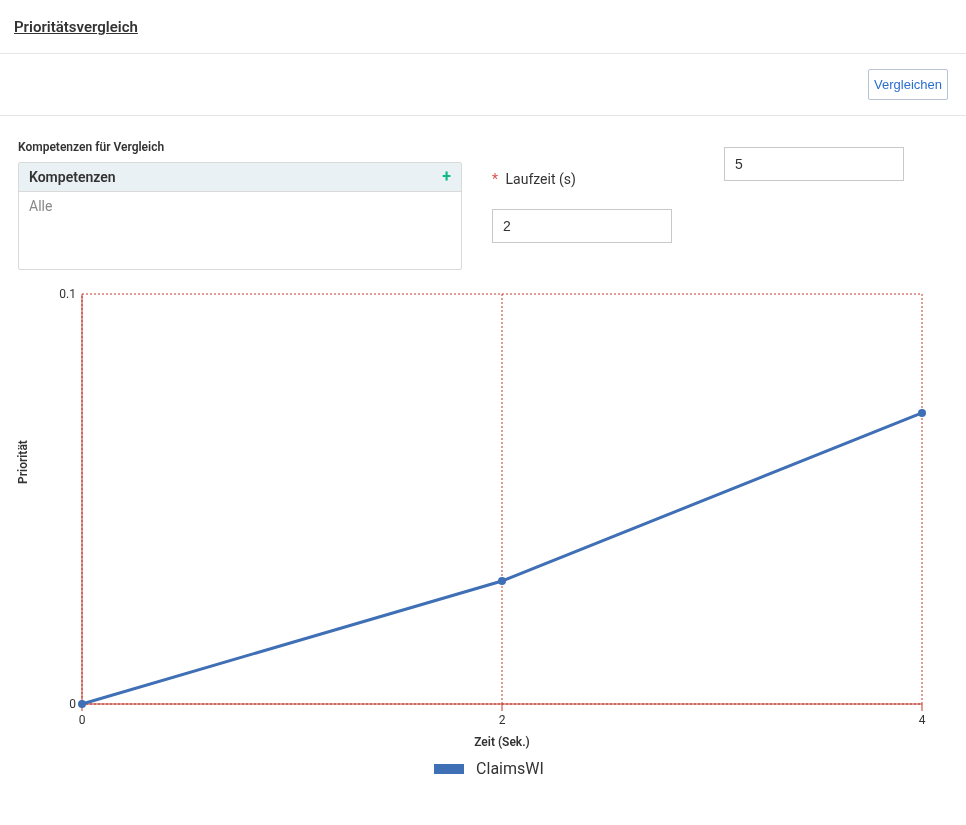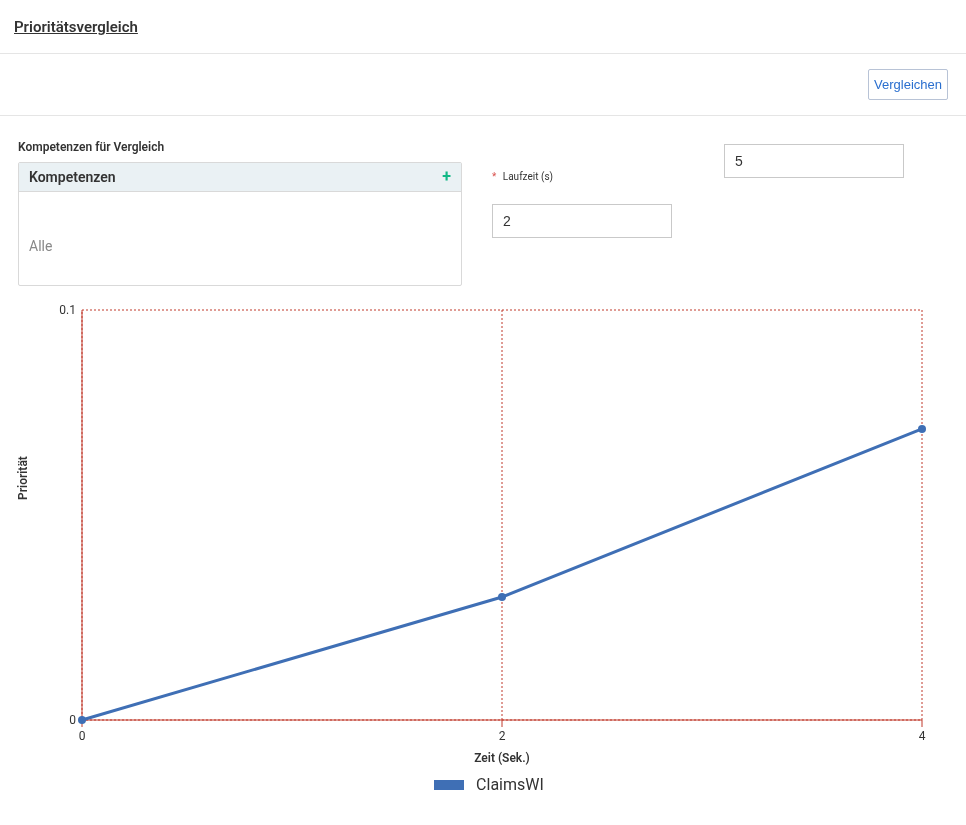--- a/index.html
+++ b/index.html
@@ -65,21 +65,21 @@
   }
   .section-title {
     font-size: 12px;
     font-weight: 600;
     color: #333;
     margin: 0 0 8px 0;
   }
   .kompetenzen-box {
     border: 1px solid #d9d9d9;
     border-radius: 2px;
-    height: 124px;
+    height: 108px;
     overflow: hidden;
     background: #fff;
   }
   .kompetenzen-header {
     display: flex;
     align-items: center;
     justify-content: space-between;
     background: #eaf1f4;
     border-bottom: 1px solid #d9d9d9;
     padding: 6px 10px;
@@ -89,31 +89,30 @@
   .add-icon {
     color: #12b886;
     font-weight: 700;
     font-size: 16px;
     cursor: pointer;
     line-height: 1;
   }
   .kompetenzen-body {
     padding: 6px 10px;
     color: #888;
-    margin-top: 40px;
   }
   .opt-row {
     display: flex;
     align-items: center;
     gap: 12px;
     margin-bottom: 22px;
   }
   .opt-row label {
     flex: 0 0 220px;
-    font-size: 10px;
+    font-size: 14px;
     color: #333;
     margin-top: 31px;
   }
   .req { color: #d9534f; margin-right: 4px; }
   .opt-row input[type="text"] {
     flex: 1;
     border: 1px solid #c9c9c9;
     padding: 8px 10px;
     font-size: 14px;
     color: #333;

